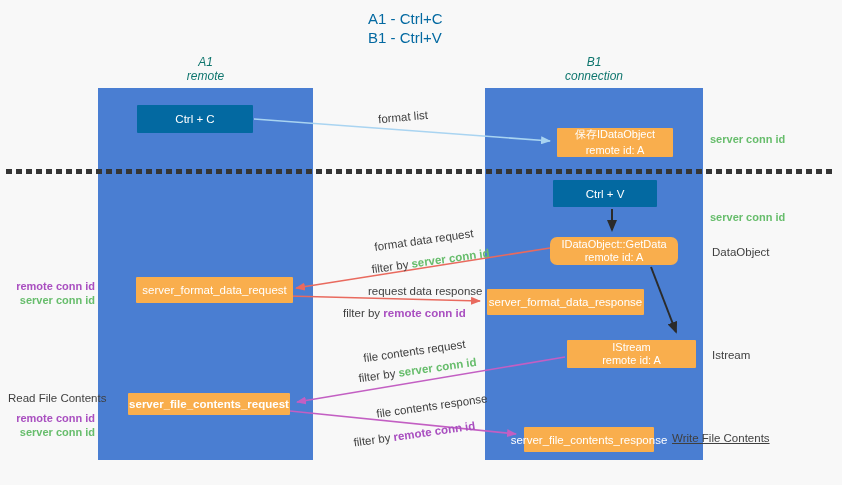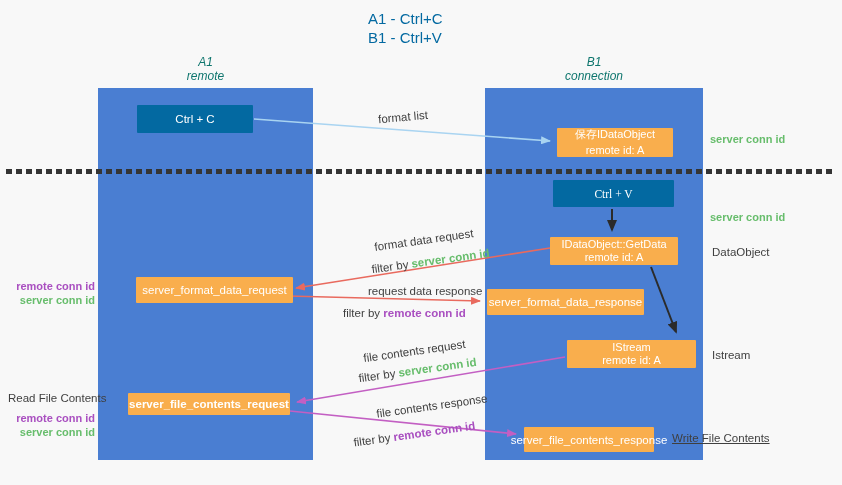--- a/index.html
+++ b/index.html
@@ -72,24 +72,24 @@
     <line x1="290" y1="411" x2="516" y2="434" stroke="#c35fc3" stroke-width="1.6" marker-end="url(#mk-purple)"></line>
   </svg>
 
   <div class="node green single" style="left:137px;top:105px;width:116px;height:28px;">
     <span>Ctrl + C</span>
   </div>
   <div class="node orange two" style="left:557px;top:128px;width:116px;height:29px;justify-content:space-between;">
     <div>保存IDataObject</div>
     <div>remote id: A</div>
   </div>
-  <div class="node green single" style="left:553px;top:180px;width:121px;height:27px;font-family:Liberation Serif, serif;">
+  <div class="node green single" style="left:553px;top:180px;width:104px;height:27px;">
     <span>Ctrl + V</span>
   </div>
-  <div class="node orange two" style="left:550px;top:237px;width:128px;height:28px;">
+  <div class="node orange two" style="left:550px;top:237px;width:128px;height:28px;border-radius:7px;">
     <div>IDataObject::GetData</div>
     <div>remote id: A</div>
   </div>
   <div class="node orange single" style="left:136px;top:277px;width:157px;height:26px;">
     <span>server_format_data_request</span>
   </div>
   <div class="node orange single" style="left:487px;top:289px;width:157px;height:26px;">
     <span>server_format_data_response</span>
   </div>
   <div class="node orange two" style="left:567px;top:340px;width:129px;height:28px;">

